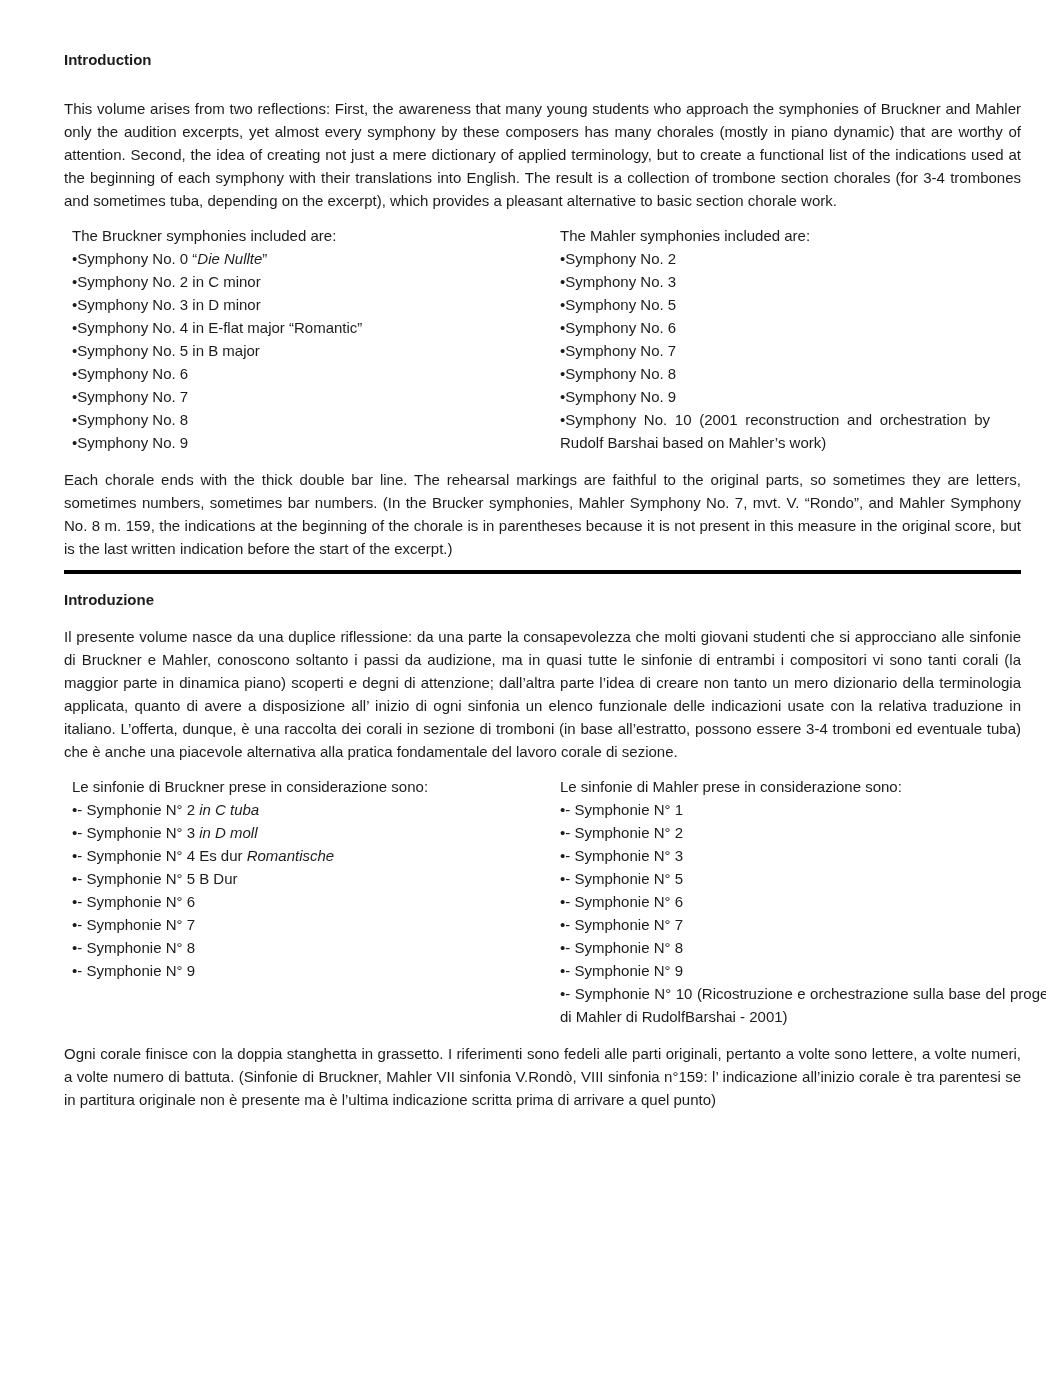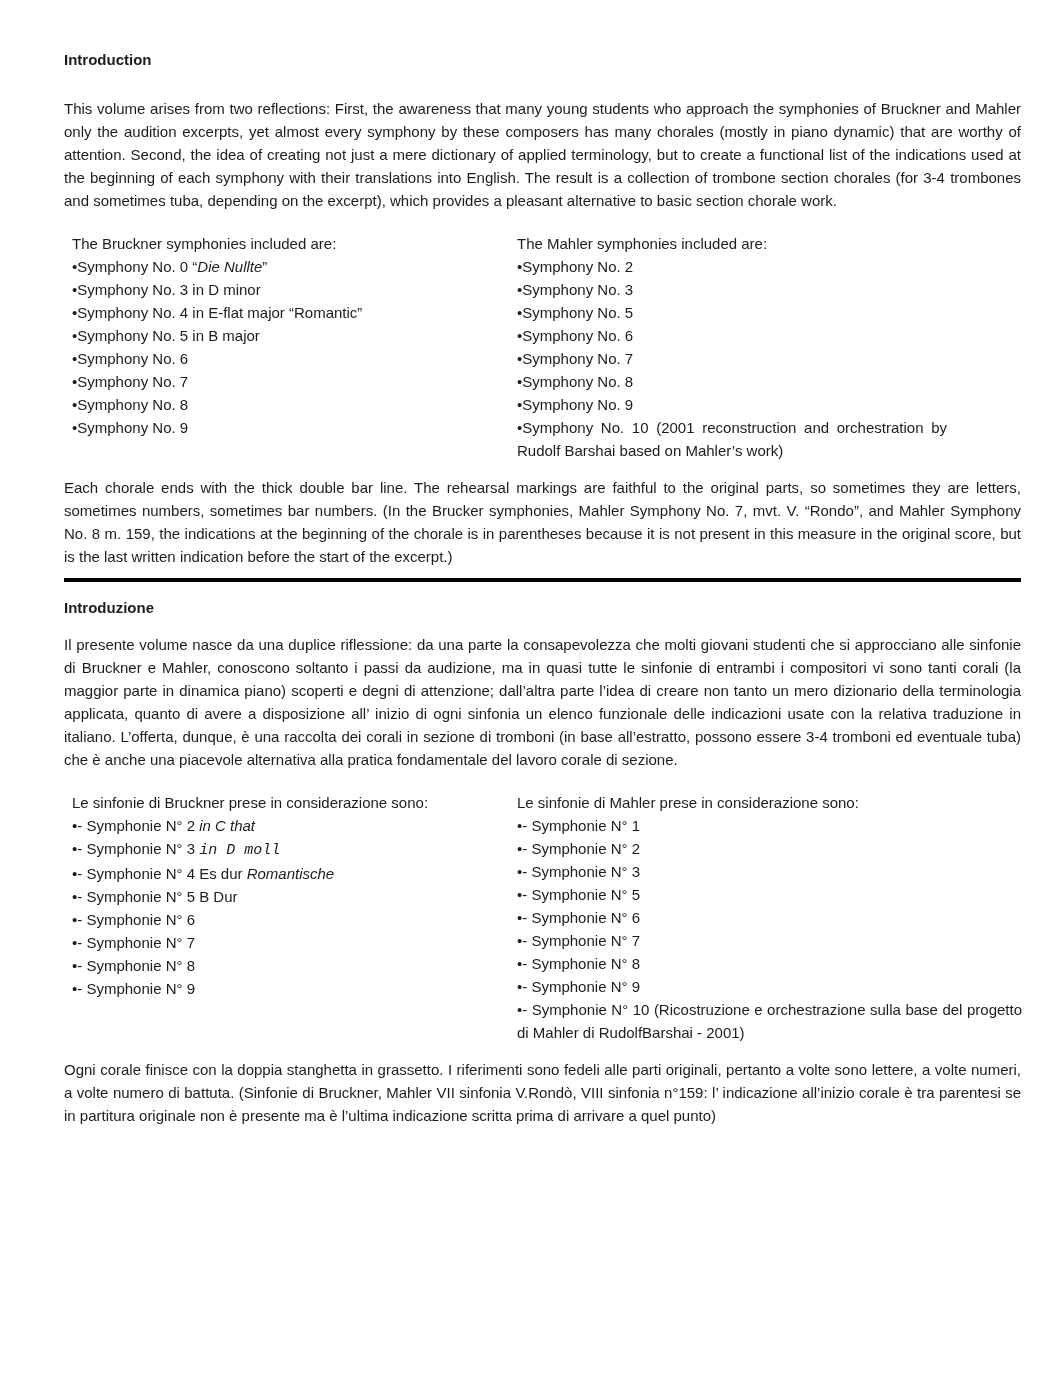--- a/index.html
+++ b/index.html
@@ -24,21 +24,22 @@
     font-size: 15px;
     margin: 0;
   }
   .para {
     margin: 26px 0 0 0;
     text-align: justify;
   }
   .para.closing { margin-top: 14px; }
   .columns {
     display: flex;
-    margin: 20px 0 0 8px;
+    margin: 12px 0 0 8px;
+    gap: 43px;
   }
   .col-left  { width: 445px; flex: 0 0 auto; }
   .col-right-en { width: 430px; flex: 0 0 auto; }
   .col-right-it { width: 505px; flex: 0 0 auto; }
   .list-header { margin: 0; }
   ul.symphony-list {
     list-style: none;
     margin: 0;
     padding: 0;
   }
@@ -61,20 +62,21 @@
   <section class="section-en">
     <h2 class="section-heading">Introduction</h2>
 
     <p class="para intro">This volume arises from two reflections: First, the awareness that many young students who approach the symphonies of Bruckner and Mahler only the audition excerpts, yet almost every symphony by these composers has many chorales (mostly in piano dynamic) that are worthy of attention. Second, the idea of creating not just a mere dictionary of applied terminology, but to create a functional list of the indications used at the beginning of each symphony with their translations into English. The result is a collection of trombone section chorales (for 3-4 trombones and sometimes tuba, depending on the excerpt), which provides a pleasant alternative to basic section chorale work.</p>
 
     <div class="columns">
       <div class="col-left">
         <div class="list-header">The Bruckner symphonies included are:</div>
         <ul class="symphony-list">
             <li><span>Symphony No. 0 “</span><span style="font-style: italic;">Die Nullte</span><span>”</span></li>
+            <li><span>Symphony No. 2 in C minor</span></li>
             <li><span>Symphony No. 3 in D minor</span></li>
             <li><span>Symphony No. 4 in E-flat major “Romantic”</span></li>
             <li><span>Symphony No. 5 in B major</span></li>
             <li><span>Symphony No. 6</span></li>
             <li><span>Symphony No. 7</span></li>
             <li><span>Symphony No. 8</span></li>
             <li><span>Symphony No. 9</span></li>
           </ul>
       </div>
       <div class="col-right-en">
@@ -99,22 +101,22 @@
 
   <section class="section-it">
     <h2 class="section-heading it-heading">Introduzione</h2>
 
     <p class="para intro">Il presente volume nasce da una duplice riflessione: da una parte la consapevolezza che molti giovani studenti che si approcciano alle sinfonie di Bruckner e Mahler, conoscono soltanto i passi da audizione, ma in quasi tutte le sinfonie di entrambi i compositori vi sono tanti corali (la maggior parte in dinamica piano) scoperti e degni di attenzione; dall’altra parte l’idea di creare non tanto un mero dizionario della terminologia applicata, quanto di avere a disposizione all’ inizio di ogni sinfonia un elenco funzionale delle indicazioni usate con la relativa traduzione in italiano. L’offerta, dunque, è una raccolta dei corali in sezione di tromboni (in base all’estratto, possono essere 3-4 tromboni ed eventuale tuba) che è anche una piacevole alternativa alla pratica fondamentale del lavoro corale di sezione.</p>
 
     <div class="columns">
       <div class="col-left">
         <div class="list-header">Le sinfonie di Bruckner prese in considerazione sono:</div>
         <ul class="symphony-list">
-            <li><span>- Symphonie N° 2 </span><span style="font-style: italic;">in C that</span></li>
-            <li><span>- Symphonie N° 3 </span><span style="font-style: italic; font-family: Liberation Mono, monospace;">in D moll</span></li>
+            <li><span>- Symphonie N° 2 </span><span style="font-style: italic;">in C tuba</span></li>
+            <li><span>- Symphonie N° 3 </span><span style="font-style: italic;">in D moll</span></li>
             <li><span>- Symphonie N° 4 Es dur </span><span style="font-style: italic;">Romantische</span></li>
             <li><span>- Symphonie N° 5 B Dur</span></li>
             <li><span>- Symphonie N° 6</span></li>
             <li><span>- Symphonie N° 7</span></li>
             <li><span>- Symphonie N° 8</span></li>
             <li><span>- Symphonie N° 9</span></li>
           </ul>
       </div>
       <div class="col-right-it">
         <div class="list-header">Le sinfonie di Mahler prese in considerazione sono:</div>

